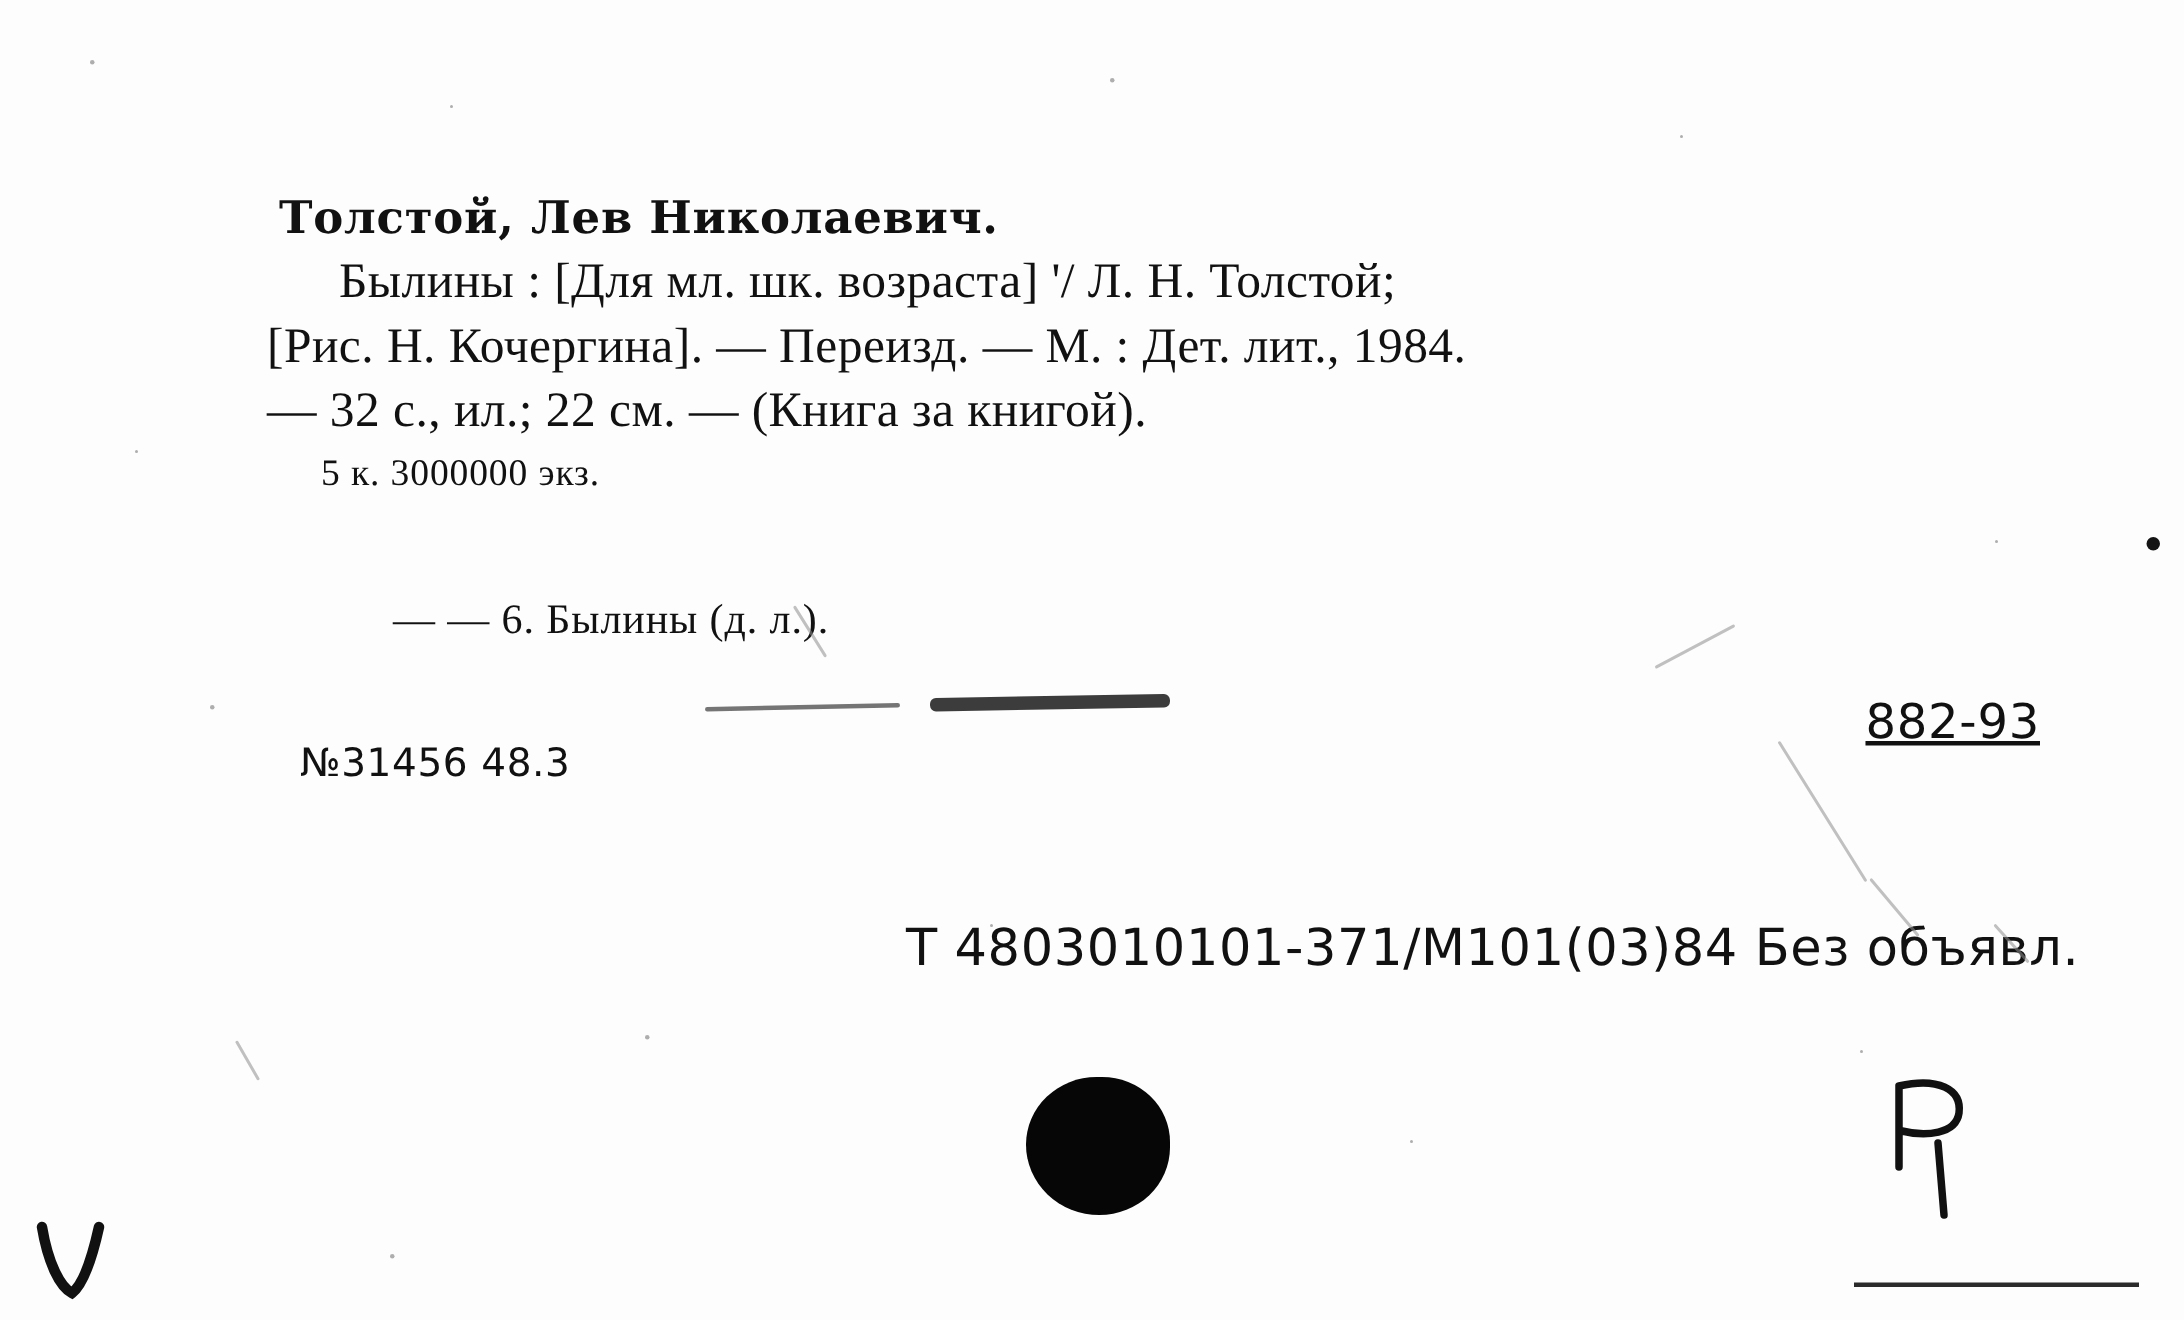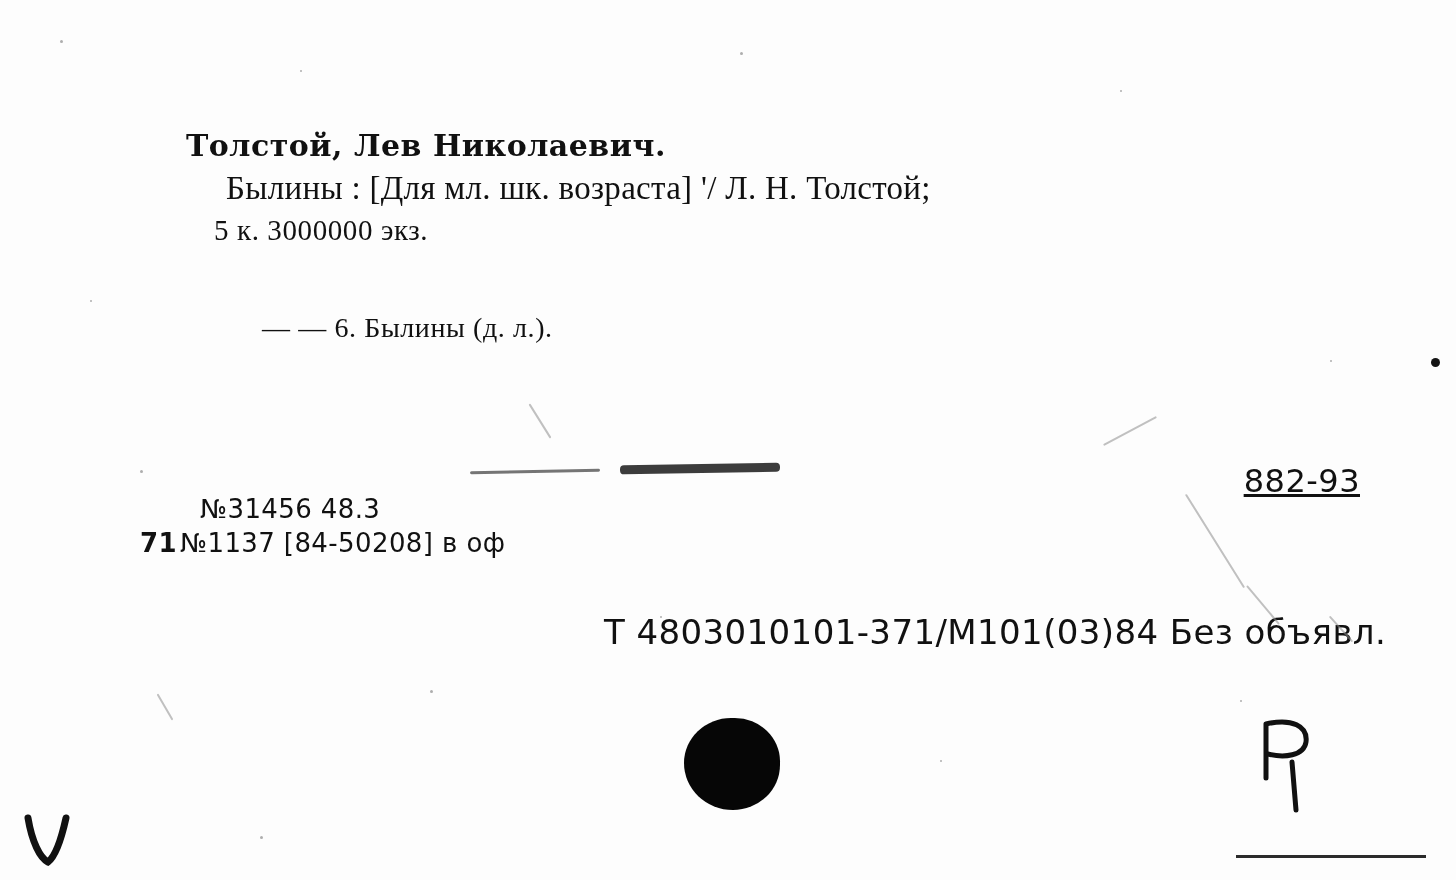--- a/index.html
+++ b/index.html
@@ -42,21 +42,21 @@
   }
   .body-line {
     font-size: 33px;
     line-height: 43px;
     letter-spacing: .3px;
     white-space: nowrap;
     margin: 0;
   }
   .indent-1 { text-indent: 48px; }
   .price-line {
-    font-size: 29px;
+    font-size: 25px;
     line-height: 40px;
     margin: 0;
     text-indent: 36px;
     letter-spacing: .6px;
   }
   .subject-line {
     font-size: 28px;
     letter-spacing: .6px;
     margin: 62px 0 0 0;
     text-indent: 84px;
@@ -84,21 +84,21 @@
   .codes {
     position: absolute;
     left: 180px;
     top: 492px;
     font-family: "DejaVu Sans", "Liberation Sans", sans-serif;
     font-size: 26px;
     line-height: 34px;
     letter-spacing: .4px;
     white-space: nowrap;
   }
-  .codes .row { position: relative; height: 34px; }
+  .codes .row { position: relative; height: 34px; text-align: center; }
   .codes .lead {
     position: absolute;
     left: -40px;
     font-weight: 700;
   }
   .codes .ind { padding-left: 20px; }
 
   .right-code {
     position: absolute;
     right: 96px;
@@ -163,34 +163,32 @@
   #dot-right  { position: absolute; right: 16px; top: 358px; width: 9px; height: 9px; background: #141414; border-radius: 50%; }
 </style>
 </head>
 <body>
 
 <div id="card">
 
   <div class="entry">
     <p class="author">Толстой, Лев Николаевич.</p>
     <p class="body-line indent-1">Былины : [Для мл. шк. возраста] '/ Л. Н. Толстой;</p>
+    <p class="body-line">[Рис. Н. Кочергина]. — Переизд. — М. : Дет. лит., 1984.</p>
+    <p class="body-line">— 32 с., ил.; 22 см. — (Книга за книгой).</p>
     <p class="price-line">5 к.   3000000 экз.</p>
     <p class="subject-line">— — 6. Былины (д. л.).</p>
   </div>
 
   <div class="smudge" id="smudge-a"></div>
   <div class="smudge" id="smudge-b"></div>
 
   <div class="codes">
     <div class="row">
       <span class="ind">№31456 48.3</span>
-    </div>
-    <div class="row">
-      <span class="lead">71</span>
-      <span>№1137  [84-50208]  в оф</span>
     </div>
   </div>
 
   <div class="right-code">882-93</div>
 
   <div class="imprint-line">Т  4803010101-371/М101(03)84  Без объявл.</div>
 
   <div id="ink-blob"></div>
 
   <svg id="hand-mark-right" viewBox="0 0 70 100">

